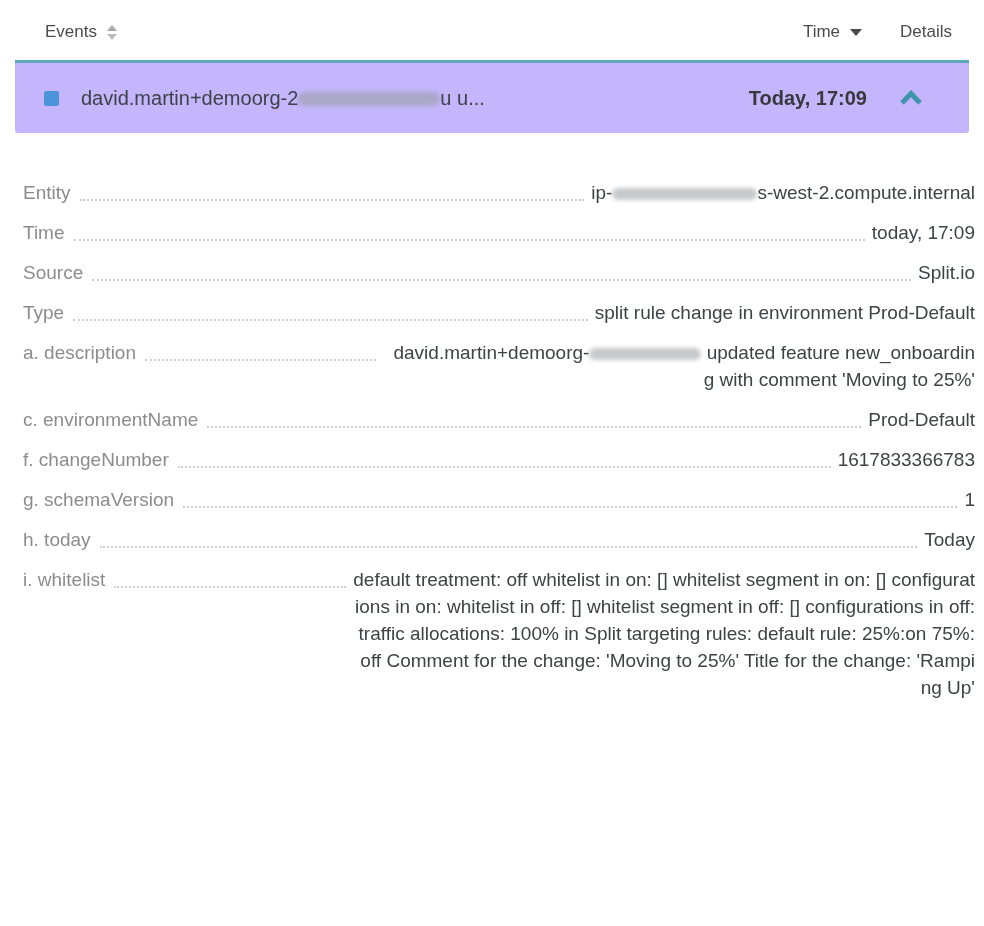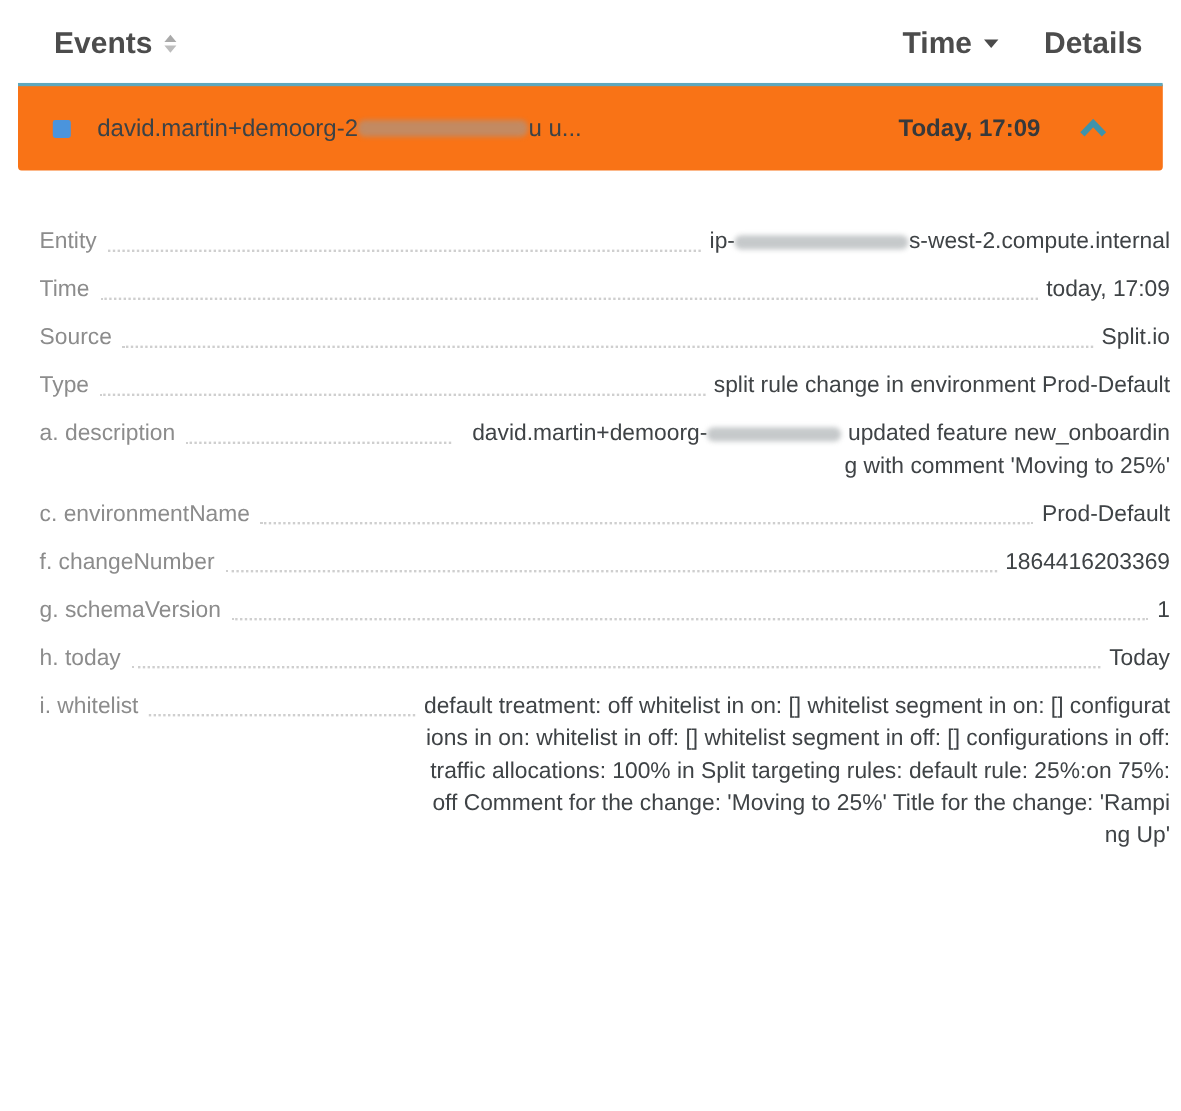--- a/index.html
+++ b/index.html
@@ -3,51 +3,51 @@
 <meta charset="utf-8">
 <style>
   * { margin:0; padding:0; box-sizing:border-box; }
   html,body { width:984px; height:926px; background:#ffffff;
     font-family:"Liberation Sans","DejaVu Sans",sans-serif; color:#3f4346; }
 
   
   .list-header{ display:flex; justify-content:space-between; align-items:center;
     padding:22px 32px 18px 45px; }
   .hdr-left{ display:flex; align-items:center; gap:10px; }
-  .hdr-label{ font-size:25px; font-weight:700; color:#4c4c4c; }
+  .hdr-label{ font-size:17px; font-weight:400; color:#4c4c4c; }
   .sort-icon{ display:inline-flex; flex-direction:column; align-items:center; gap:3px; cursor:pointer; }
   .tri-up{ width:0;height:0;border-left:5px solid transparent;border-right:5px solid transparent;
     border-bottom:6px solid #a9a9a9; }
   .tri-dn{ width:0;height:0;border-left:5px solid transparent;border-right:5px solid transparent;
     border-top:6px solid #bdbdbd; }
   .hdr-right{ display:flex; align-items:center; gap:38px; }
   .hdr-time{ display:inline-flex; align-items:center; gap:10px; cursor:pointer; }
   .tri-dn-dark{ width:0;height:0;border-left:6px solid transparent;border-right:6px solid transparent;
     border-top:7px solid #4a4a4a; }
 
   
-  .event-row{ margin:0 15px; height:73px; background:#f97316;
+  .event-row{ margin:0 15px; height:73px; background:#c4b5fd;
     border-top:3px solid #5ea8be; border-radius:0 0 3px 3px;
     display:flex; align-items:center; padding:0 24px 0 29px; cursor:pointer; }
   .sq{ width:15px; height:15px; background:#4b94dc; border-radius:2px; flex:0 0 auto; }
   .ev-title{ flex:1 1 auto; margin-left:22px; font-size:20px; color:#3c4246;
     white-space:nowrap; overflow:hidden; }
   .ev-time{ font-size:20px; font-weight:700; color:#37393b; margin-right:32px; white-space:nowrap; }
   .chev{ width:24px; height:16px; margin-right:22px; display:inline-flex; cursor:pointer; }
 
   
   .blob{ display:inline-block; height:12px; border-radius:6px; background:#979da0;
     opacity:.55; filter:blur(2px); vertical-align:-1px; }
   .blob-title{ width:142px; height:14px; vertical-align:-1px; }
   .blob-entity{ width:145px; }
   .blob-desc{ width:112px; }
   .blob-editor{ width:152px; }
 
   
-  .details{ margin:46px 9px 0 33px; }
+  .details{ margin:46px 9px 0 23px; }
   .drow{ display:flex; align-items:flex-start; margin-bottom:13px; font-size:19px; line-height:27px; }
   .dlabel{ color:#8c8c8c; white-space:nowrap; flex:0 0 auto; }
   .leader{ flex:1 1 30px; min-width:28px; height:22px; margin:0 7px 0 9px;
     border-bottom:2px dotted #cfcfcf; }
   .dvalue{ flex:0 1 auto; color:#3f4346; text-align:right; word-break:break-all; }
   .w-desc{ max-width:592px; }
   .w-link{ max-width:548px; }
   .w-def{ max-width:622px; }
   a.link{ color:#44a3c2; text-decoration:none; cursor:pointer; }
 </style>
@@ -121,21 +121,21 @@
       <span class="dlabel">c. environmentName</span>
       <span class="leader"></span>
       <span class="dvalue">Prod-Default</span>
     </div>
 
 
 
     <div class="drow">
       <span class="dlabel">f. changeNumber</span>
       <span class="leader"></span>
-      <span class="dvalue">1864416203369</span>
+      <span class="dvalue">1617833366783</span>
     </div>
 
     <div class="drow">
       <span class="dlabel">g. schemaVersion</span>
       <span class="leader"></span>
       <span class="dvalue">1</span>
     </div>
 
     <div class="drow">
       <span class="dlabel">h. today</span>

